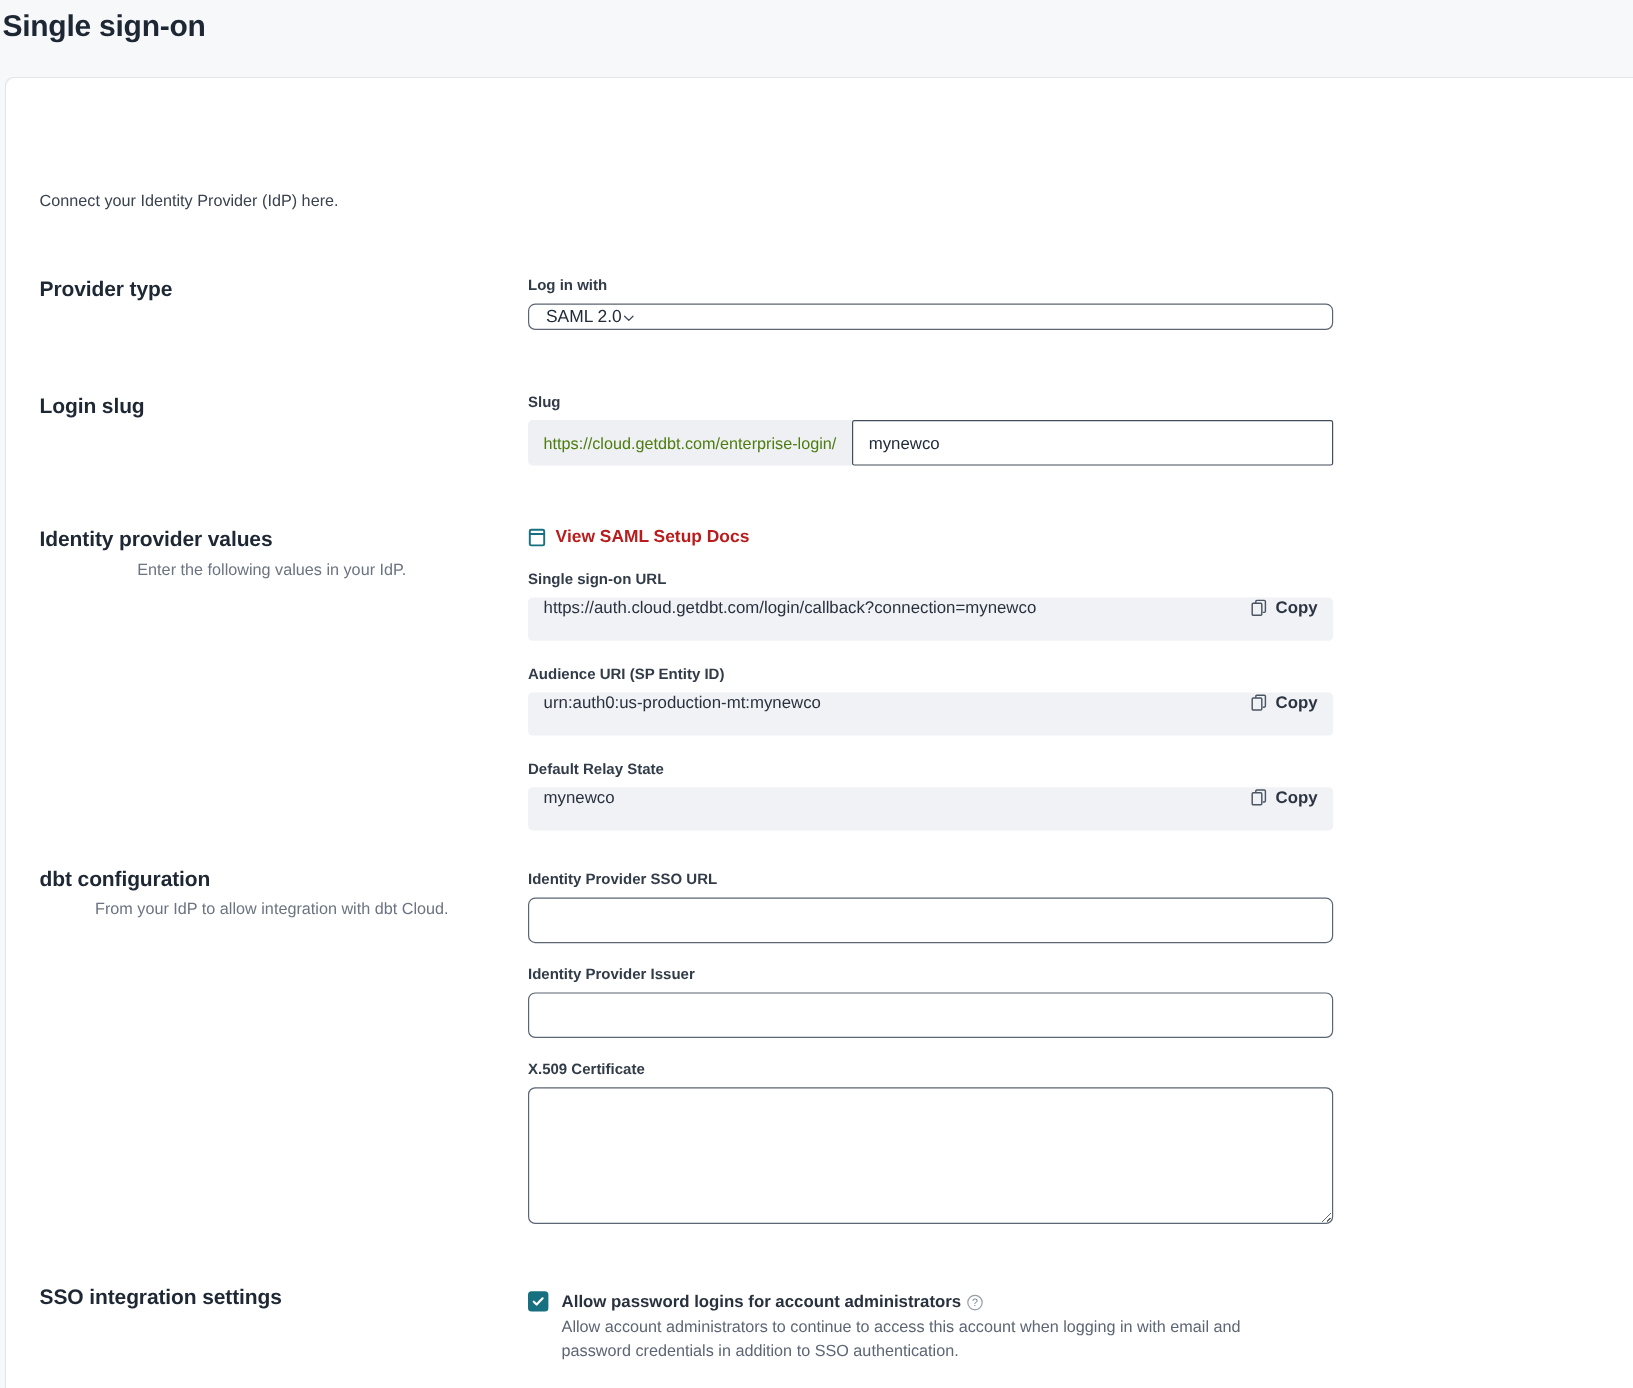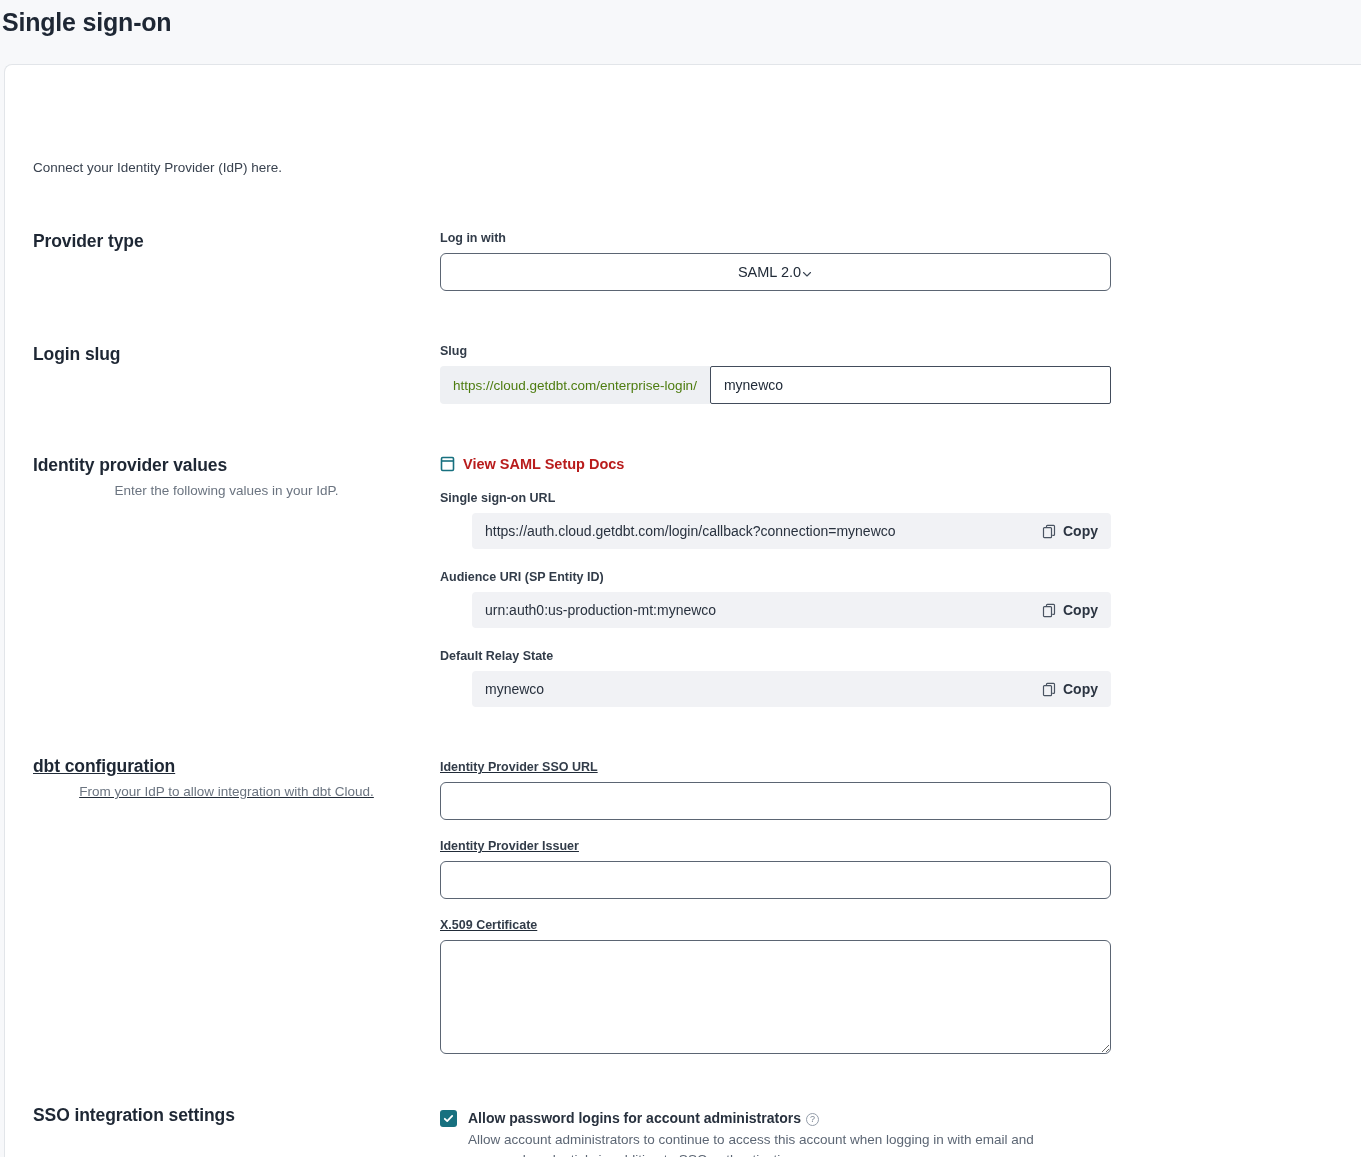--- a/index.html
+++ b/index.html
@@ -56,28 +56,28 @@
     text-align: center;
   }
   .field-label {
     font-size: 12.5px;
     font-weight: 700;
     color: #323c49;
     line-height: 17px;
   }
   .select-box {
     margin-top: 6px;
-    height: 38px;
+    height: 22px;
     border: 1px solid #5b6ema;
     border: 1px solid #5b6573;
     border-radius: 6px;
     background: #fff;
     display: flex;
     align-items: center;
-    justify-content: center;
+    justify-content: flex-start;
     padding: 0 14px;
     cursor: pointer;
   }
   .select-value { font-size: 14.5px; color: #212b38; }
   .chevron-icon { width: 12px; height: 12px; flex: none; }
   .slug-group { margin-top: 6px; display: flex; height: 38px; }
   .slug-prefix {
     background: #eef0f3;
     border-radius: 4px 0 0 4px;
     display: flex;
@@ -113,24 +113,23 @@
   }
   .docs-icon { width: 15px; height: 16px; flex: none; }
   .readonly-label { margin-top: 20px; }
   .readonly-label.first { margin-top: 14px; }
   .readonly-field {
     margin-top: 6px;
     height: 36px;
     background: #f1f2f5;
     border-radius: 4px;
     display: flex;
-    align-items: center;
+    align-items: flex-start;
     justify-content: space-between;
-    padding: 14px 13px;
-    margin-left: 32px;
+    padding: 0 13px;
   }
   .readonly-value { font-size: 14px; color: #28313e; white-space: nowrap; overflow: hidden; }
   .copy-button {
     display: inline-flex;
     align-items: center;
     gap: 7px;
     background: transparent;
     border: none;
     cursor: pointer;
     font-family: "Liberation Sans", sans-serif;
@@ -207,21 +206,21 @@
   }
   .checkbox-description {
     margin-top: 2px;
     font-size: 13.5px;
     color: #5c6674;
     line-height: 20px;
     max-width: 622px;
   }
   .mt-52 { margin-top: 52px; }
   .mt-50 { margin-top: 50px; }
-  .mt-46 { margin-top: 48px; text-decoration: underline; }
+  .mt-46 { margin-top: 29px; }
 </style>
 </head>
 <body>
 
 <header class="page-header">
   <h1 class="page-title">Single sign-on</h1>
 </header>
 
 <main class="card">
 

